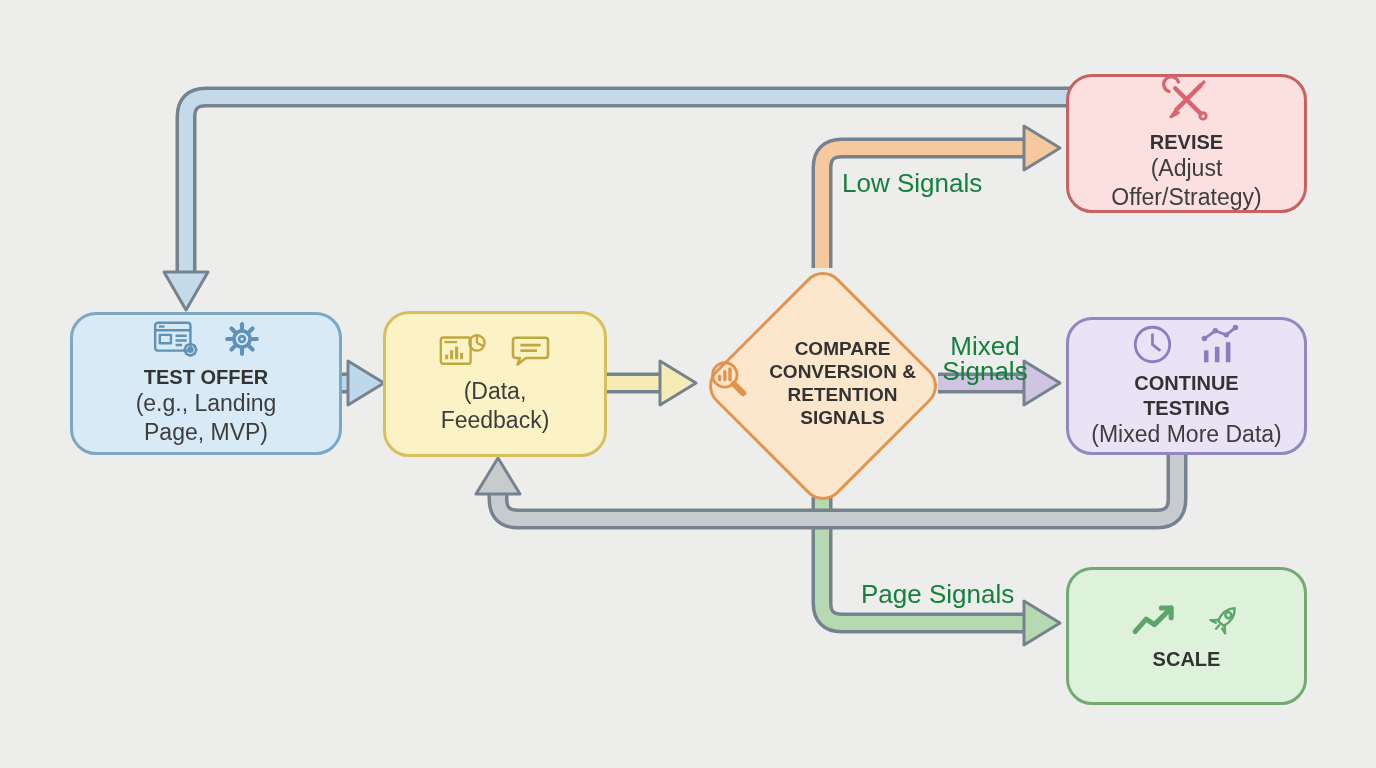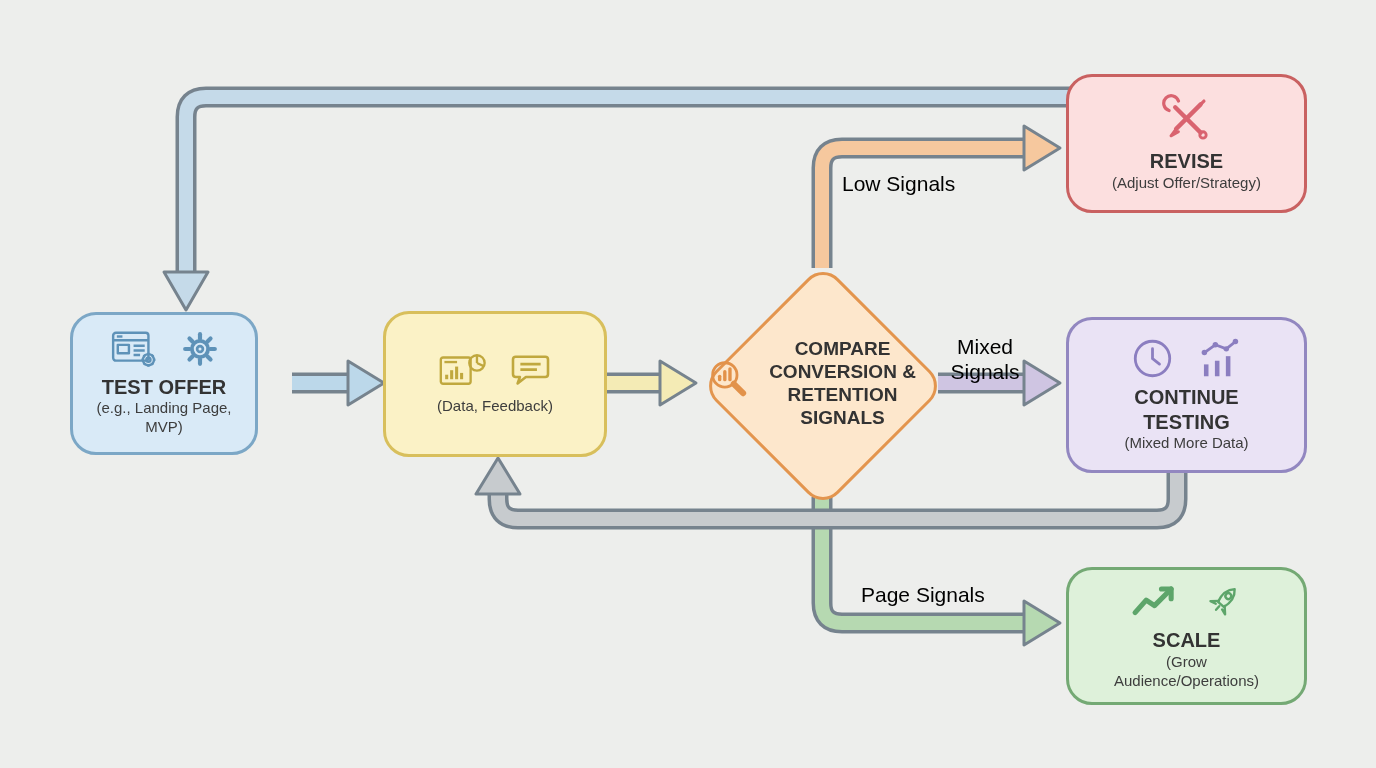--- a/index.html
+++ b/index.html
@@ -16,45 +16,45 @@
 
   .node {
     position:absolute; box-sizing:border-box;
     background:var(--fill,#fff); border:3px solid var(--border,#888);
     border-radius:26px;
     display:flex; flex-direction:column; align-items:center; justify-content:center;
     text-align:center; z-index:2; padding:8px 22px;
   }
   .icons-row { display:flex; align-items:center; gap:24px; margin-bottom:6px; color:var(--icon,#777); }
   .node-title { font-weight:bold; font-size:20px; line-height:1.22; color:#333; }
-  .node-sub   { font-size:15px; line-height:1.26; color:#3d3d3d; }
+  .node-sub   { font-size:23px; line-height:1.26; color:#3d3d3d; }
 
   .diamond-box { position:absolute; left:702px; top:265px; width:236px; height:236px; z-index:2; }
   .diamond-shape {
     position:absolute; left:34px; top:34px; width:168px; height:168px;
     transform:rotate(45deg); border-radius:22px;
     background:var(--fill,#fff); border:3px solid var(--border,#888);
   }
   .diamond-content {
     position:absolute; inset:0; display:flex; 
     align-items:center; justify-content:center; text-align:center;
   }
   .diamond-content .node-title { font-size:19px; max-width:182px; }
   .diamond-content .icons-row { margin-bottom:4px; }
 
-  .edge-label { position:absolute; font-size:21px; color:#000000; z-index:3; line-height:25px; }
+  .edge-label { position:absolute; font-size:26px; color:#15803d; z-index:3; line-height:25px; }
   #label-mixed { left:933px; top:314px; width:104px; text-align:center;margin-top:20px; }
   #label-low   { left:842px; top:171px; }
   #label-high  { left:861px; top:582px; }
 
   
-  #node-test-offer   { left:70px;   top:312px; width:188px; height:143px; }
+  #node-test-offer   { left:70px;   top:312px; width:272px; height:143px; }
   #node-collect      { left:383px;  top:311px; width:224px; height:146px; }
   #node-revise       { left:1066px; top:74px;  width:241px; height:139px; }
-  #node-continue     { left:1066px; top:317px; width:241px; height:156px; }
+  #node-continue     { left:1066px; top:317px; width:241px; height:138px; }
   #node-scale        { left:1066px; top:555px; width:241px; height:138px;margin-top:12px; }
   #node-test-offer .node-sub { max-width:178px; }
   #node-collect .node-title  { max-width:150px; }
   #node-scale .node-sub      { max-width:185px; }
 
   .icon svg { display:block; }
 </style>
 </head>
 <body>
 
@@ -246,20 +246,19 @@
             <path d="M24 4.5 C29.5 10 31.5 19 28.5 28.5 L19.5 28.5 C16.5 19 18.5 10 24 4.5 Z"></path>
             <circle cx="24" cy="15.5" r="3.4"></circle>
             <path d="M19.5 27 L12.5 34 L19 32"></path>
             <path d="M28.5 27 L35.5 34 L29 32"></path>
             <path d="M24 31.5 L24 37"></path>
           </g>
         </svg>
       </span>
     </div>
     <div class="node-title">SCALE</div>
-    <div class="node-sub">(Grow Audience/Operations)</div>
   </div>
 
   <div class="edge-label" id="label-low">Low Signals</div>
   <div class="edge-label" id="label-mixed">Mixed Signals</div>
   <div class="edge-label" id="label-high">Page Signals</div>
 
 </div>
 
 </body></html>

